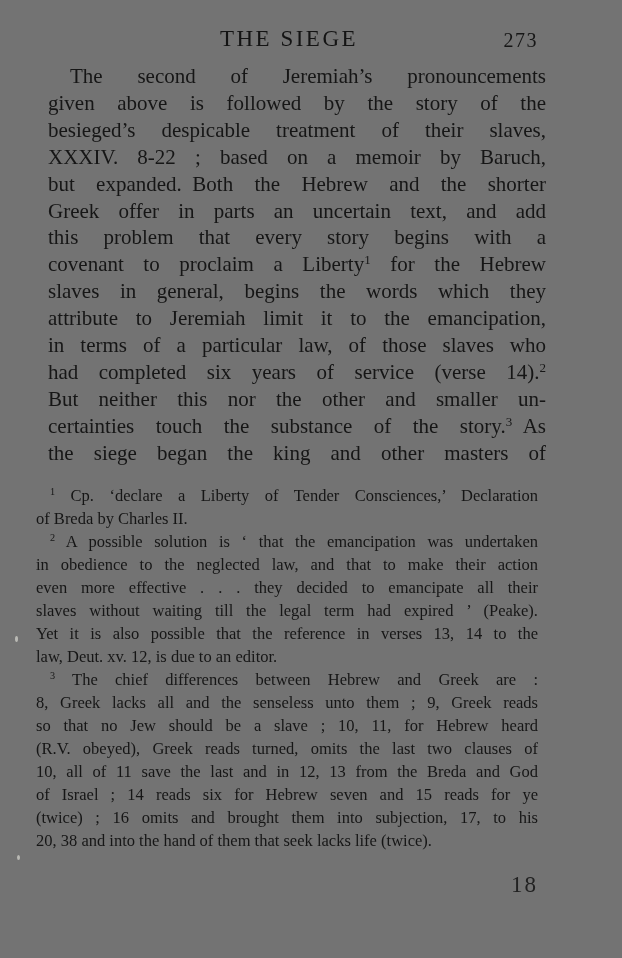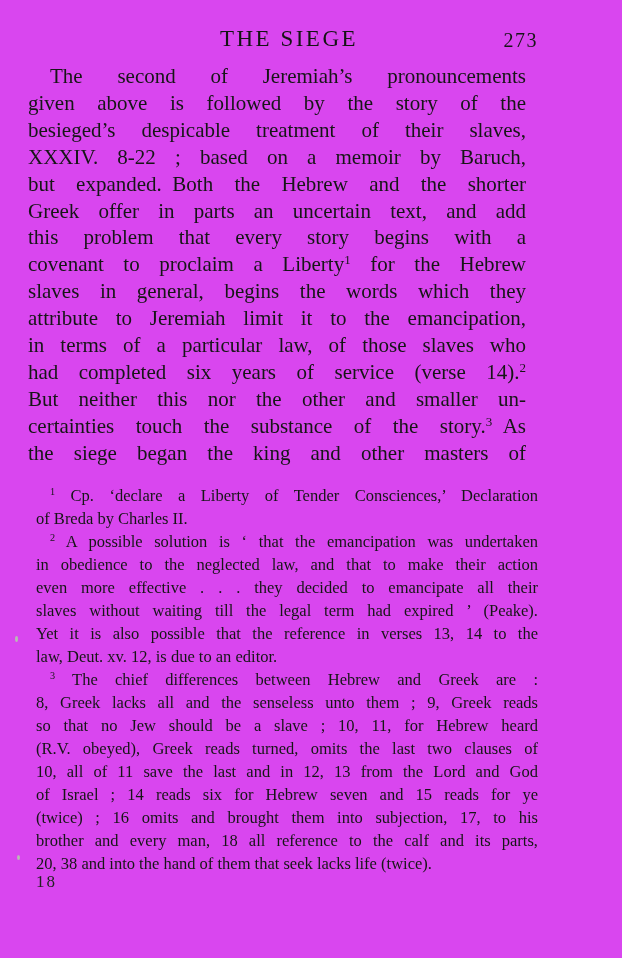--- a/index.html
+++ b/index.html
@@ -4,21 +4,21 @@
 <style>
   html, body { margin: 0; padding: 0; }
   body {
     width: 622px; height: 958px;
     background: #ffffff;
     font-family: "Liberation Serif", "DejaVu Serif", serif;
   }
   .page {
     position: relative;
     width: 622px; height: 958px;
-    background: #d946ef;
+    background: #737373;
     color: #161616;
     overflow: hidden;
   }
   .header {
     position: absolute;
     top: 26px; left: 40px; width: 498px; height: 30px;
   }
   .running-title {
     display: block;
     text-align: center;
@@ -28,21 +28,21 @@
   }
   .page-number {
     position: absolute;
     top: 3px; right: 0;
     font-size: 20px;
     letter-spacing: 1.5px;
     margin-left: 20px;
   }
   .main-text {
     position: absolute;
-    top: 63px; left: 28px; width: 498px;
+    top: 63px; left: 48px; width: 498px;
     font-size: 21px;
     line-height: 26.9px;
   }
   .footnotes {
     position: absolute;
     top: 484px; left: 36px; width: 502px;
     font-size: 16.5px;
     line-height: 23px;
   }
   .line {
@@ -55,22 +55,22 @@
   .footnotes .line.ind { padding-left: 14px; }
   .it { }
   .sup {
     font-size: 0.62em;
     vertical-align: 0.55em;
     line-height: 0;
   }
   .signature {
     position: absolute;
     top: 872px; left: 36px; width: 502px;
-    text-align: left;
-    font-size: 17px;
+    text-align: right;
+    font-size: 23px;
     letter-spacing: 2px;
     color: #222;
   }
   .speck {
     position: absolute;
     background: #b9b9b4;
     border-radius: 50%;
   }
   .speck-1 { left: 15px; top: 636px; width: 3px; height: 6px; }
   .speck-2 { left: 17px; top: 855px; width: 3px; height: 5px; }
@@ -109,24 +109,23 @@
       <div class="line ind"><span class="sup">2</span><span> A possible solution is ‘ that the emancipation was undertaken</span></div>
       <div class="line"><span>in obedience to the neglected law, and that to make their action</span></div>
       <div class="line"><span>even more effective . . . they decided to emancipate all their</span></div>
       <div class="line"><span>slaves without waiting till the legal term had expired ’ (Peake).</span></div>
       <div class="line"><span>Yet it is also possible that the reference in verses 13, 14 to the</span></div>
       <div class="line last"><span>law, Deut. xv. 12, is due to an editor.</span></div>
       <div class="line ind"><span class="sup">3</span><span> The chief differences between Hebrew and Greek are :</span></div>
       <div class="line"><span>8, Greek lacks </span><span class="it">all</span><span> and the senseless </span><span class="it">unto them</span><span> ; 9, Greek reads</span></div>
       <div class="line"><span class="it">so that no Jew should be a slave</span><span> ; 10, 11, for Hebrew </span><span class="it">heard</span></div>
       <div class="line"><span>(R.V. </span><span class="it">obeyed</span><span>), Greek reads </span><span class="it">turned</span><span>, omits the last two clauses of</span></div>
-      <div class="line"><span>10, all of 11 save the last and in 12, 13 </span><span class="it">from the Lord</span><span> and </span><span class="it">God</span></div>
+      <div class="line"><span>10, all of 11 save the last and in 12, 13 </span><span class="it">from the Breda</span><span> and </span><span class="it">God</span></div>
       <div class="line"><span class="it">of Israel</span><span> ; 14 reads </span><span class="it">six</span><span> for Hebrew </span><span class="it">seven</span><span> and 15 </span><span class="it">reads</span><span> for </span><span class="it">ye</span></div>
       <div class="line"><span>(twice) ; 16 omits </span><span class="it">and brought them into subjection</span><span>, 17, </span><span class="it">to his</span></div>
-      <div class="line"><span class="it">brother and every man</span><span>, 18 all reference to the calf and its parts,</span></div>
       <div class="line last"><span>20, 38 </span><span class="it">and into the hand of them that seek lacks life</span><span> (twice).</span></div>
     </div>
 
   <div class="signature">18</div>
 
   <div class="speck speck-1"></div>
   <div class="speck speck-2"></div>
 
 </div>
 

